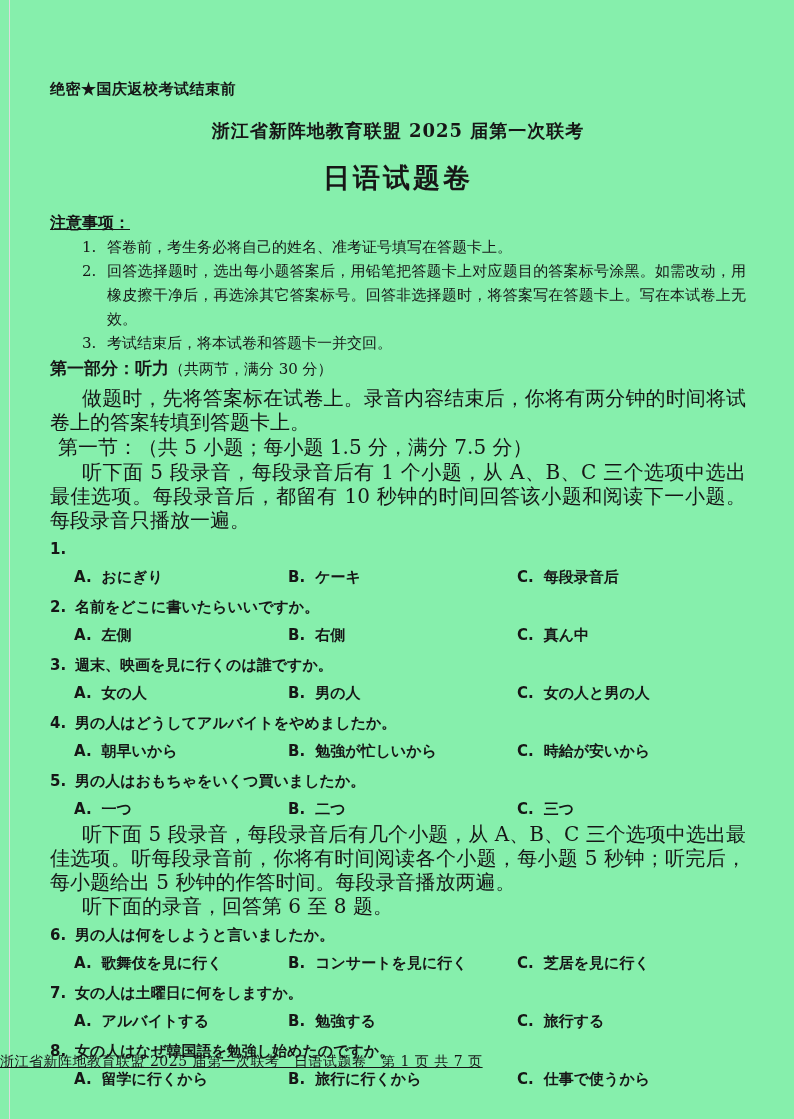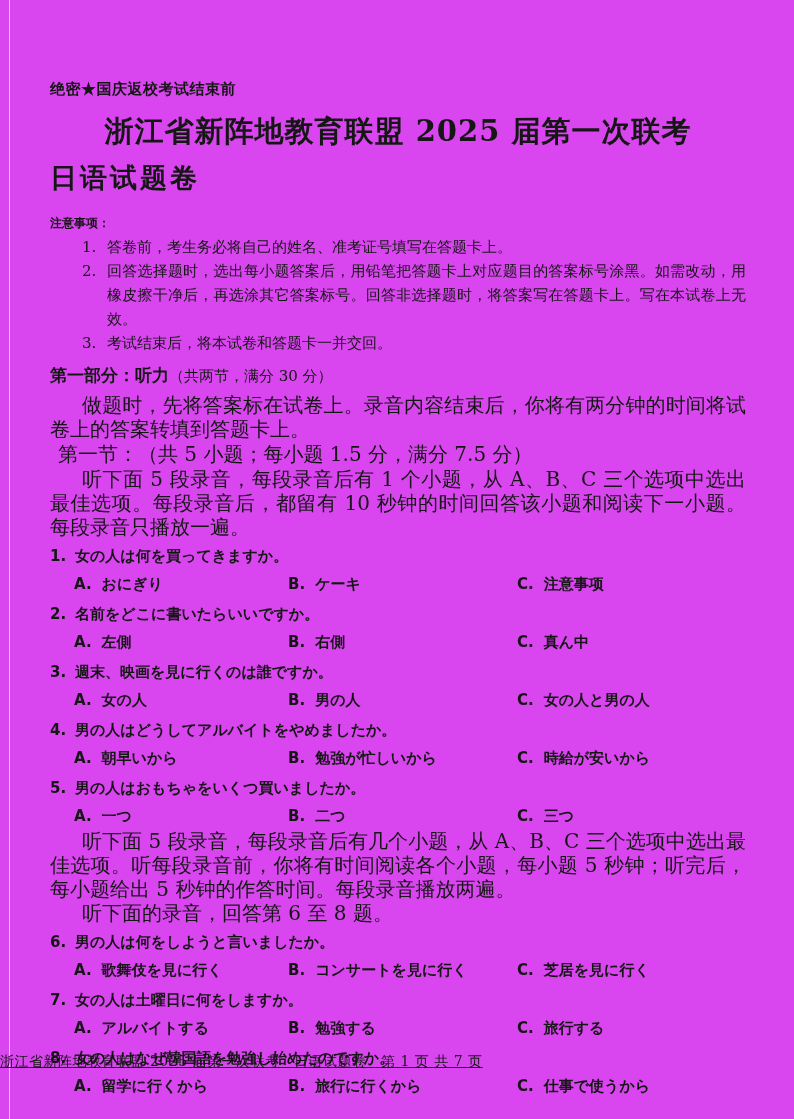--- a/index.html
+++ b/index.html
@@ -4,21 +4,21 @@
 <style>
   html, body {
     margin: 0;
     padding: 0;
     background: #ffffff;
   }
   .page {
     position: relative;
     width: 794px;
     height: 1119px;
-    background: #d946ef;
+    background: #86efac;
     overflow: hidden;
     color: #161616;
     font-family: "DejaVu Serif", "Liberation Serif", serif;
     box-sizing: border-box;
   }
   .scan-line {
     position: absolute;
     left: 9px;
     top: 0;
     bottom: 0;
@@ -32,58 +32,59 @@
   }
   .secret-line {
     font-size: 15px;
     line-height: 22px;
     font-weight: 600;
     letter-spacing: 0.5px;
   }
   .title {
     margin: 14px 0 0 0;
     text-align: center;
-    font-size: 29px;
+    font-size: 18px;
     line-height: 34px;
     font-weight: bold;
     letter-spacing: 1px;
   }
   .subtitle {
     margin: 12px 0 0 0;
-    text-align: left;
+    text-align: center;
     font-size: 27px;
     line-height: 36px;
     font-weight: bold;
     letter-spacing: 3px;
   }
   .notice-heading {
     margin-top: 15px;
-    font-size: 12px;
+    font-size: 16px;
     line-height: 24px;
     font-weight: bold;
+    text-decoration: underline;
   }
   .notice-list {
     margin: 0;
   }
   .notice-item {
     display: flex;
     font-size: 15px;
     line-height: 24px;
   }
   .notice-num {
     flex: 0 0 25px;
     margin-left: 32px;
     text-align: left;
   }
   .notice-text {
     flex: 1;
     text-align: justify;
   }
   .part-heading {
-    margin-top: 7px;
+    margin-top: 0;
     font-size: 15px;
     line-height: 26px;
   }
   .part-heading .ph-bold {
     font-weight: bold;
     font-size: 17px;
   }
   .para {
     margin: 0;
     font-size: 20px;
@@ -180,34 +181,33 @@
     </div>
 
     <p class="para indent intro">做题时，先将答案标在试卷上。录音内容结束后，你将有两分钟的时间将试卷上的答案转填到答题卡上。</p>
 
     <div class="section-heading">第一节：（共 5 小题；每小题 1.5 分，满分 7.5 分）</div>
     <p class="para indent">听下面 5 段录音，每段录音后有 1 个小题，从 A、B、C 三个选项中选出最佳选项。每段录音后，都留有 10 秒钟的时间回答该小题和阅读下一小题。每段录音只播放一遍。</p>
 
     <div class="question">
       <div class="q-line">
         <span class="q-num">1.</span>
-        <span class="jp">女の人は何を買ってきますか。</span>
       </div>
       <div class="q-options">
         <span class="opt opt-a">
             <span class="opt-label">A.</span>
             <span class="jp">おにぎり</span>
           </span>
         <span class="opt opt-b">
             <span class="opt-label">B.</span>
             <span class="jp">ケーキ</span>
           </span>
         <span class="opt opt-c">
             <span class="opt-label">C.</span>
-            <span class="jp">注意事项</span>
+            <span class="jp">每段录音后</span>
           </span>
       </div>
     </div>
 
     <div class="question">
       <div class="q-line">
         <span class="q-num">2.</span>
         <span class="jp">名前をどこに書いたらいいですか。</span>
       </div>
       <div class="q-options">

